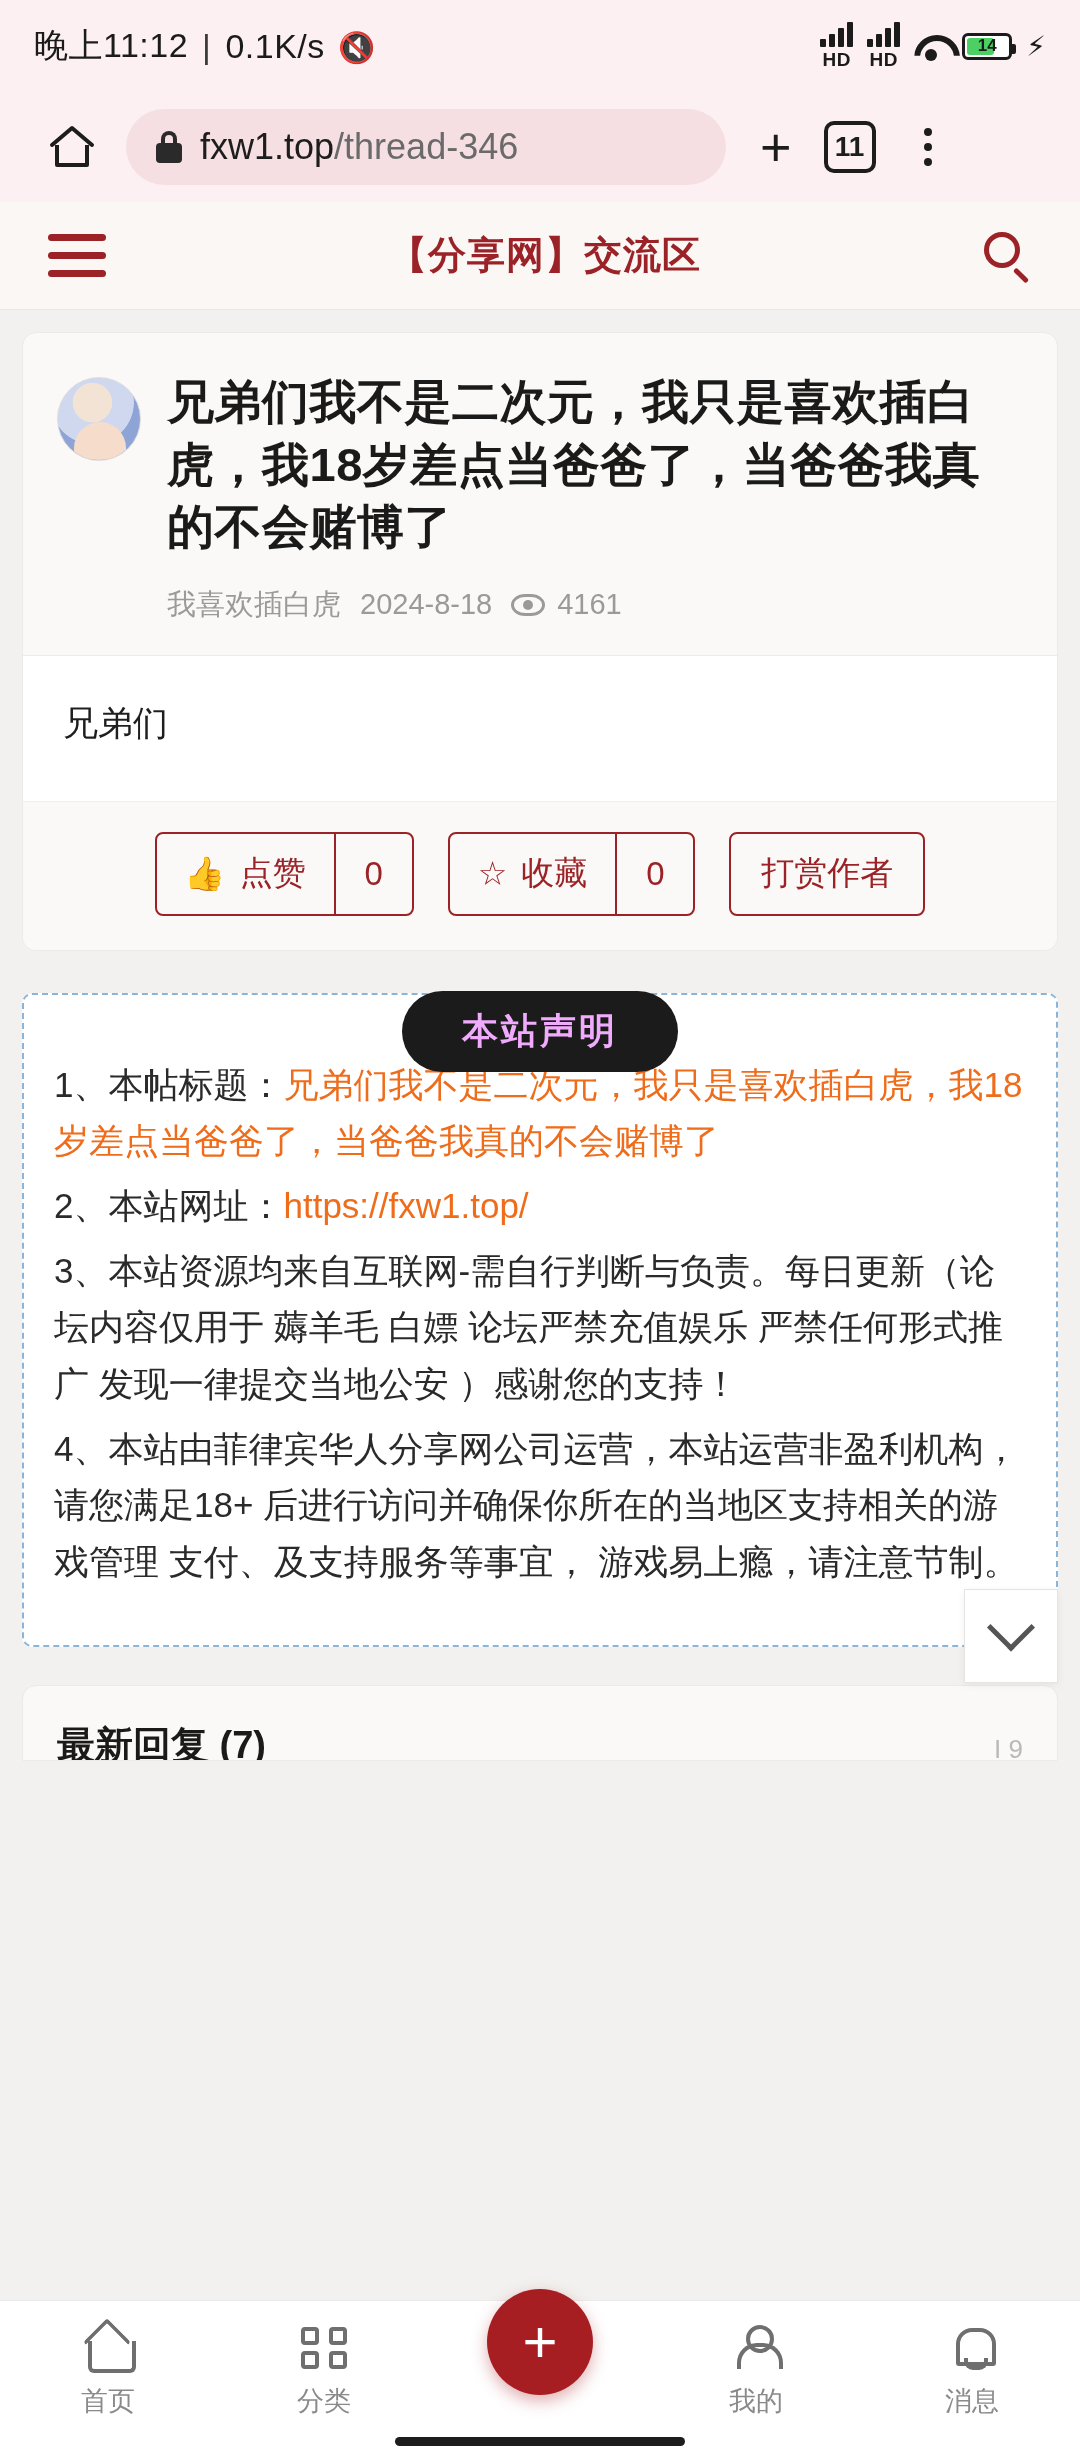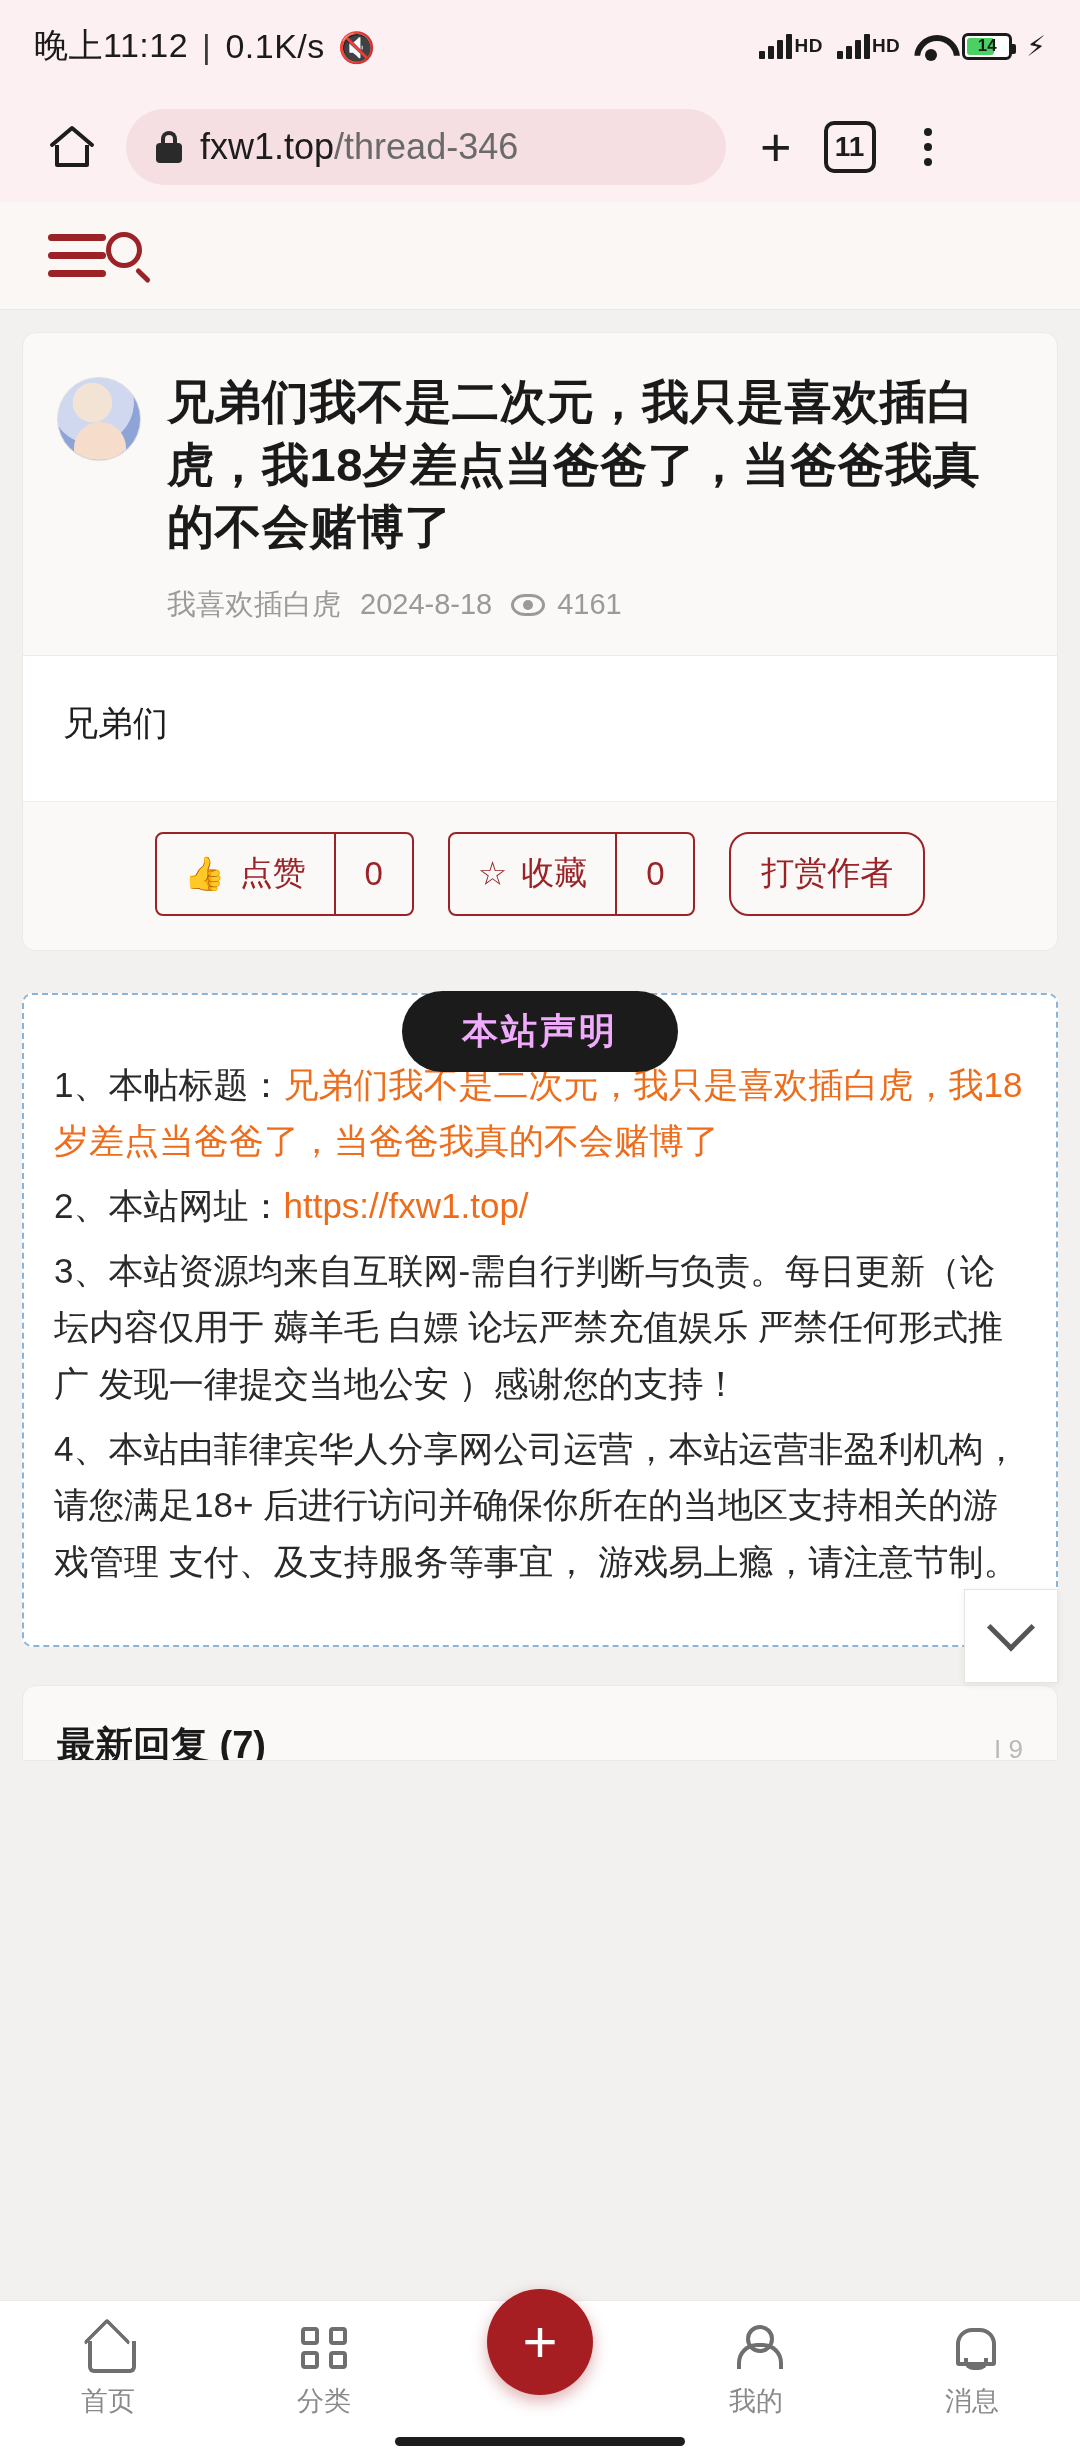--- a/index.html
+++ b/index.html
@@ -22,21 +22,21 @@
   }
   .sb-left { display:flex; align-items:center; gap:14px; font-size:34px; letter-spacing:0.5px; }
   .sb-left .divider { color:#3a3a3a; }
   .sb-mute { font-size:30px; display:inline-block; transform: translateY(1px); }
   .sb-right { margin-left:auto; display:flex; align-items:center; gap:14px; }
   .hd-badge { font-size:19px; font-weight:700; letter-spacing:0.5px; }
   .sig { display:flex; align-items:flex-end; gap:3px; height:26px; }
   .sig i { display:block; width:6px; background:#1b1b1b; border-radius:1px; }
   .sig i:nth-child(1){height:8px}.sig i:nth-child(2){height:13px}
   .sig i:nth-child(3){height:19px}.sig i:nth-child(4){height:25px}
-  .sigwrap { display:flex; flex-direction:row; align-items:center; gap:2px;}
+  .sigwrap { display:flex; flex-direction:column; align-items:center; gap:2px;}
   .wifi { width:34px; height:26px; position:relative; }
   .wifi:before{
     content:""; position:absolute; left:0; top:2px; width:34px; height:34px;
     border:6px solid #1b1b1b; border-radius:50%;
     clip-path: polygon(0 0,100% 0,100% 45%,0 45%);
   }
   .wifi:after{
     content:""; position:absolute; left:11px; top:16px; width:12px;height:12px;
     background:#1b1b1b; border-radius:50%;
   }
@@ -154,21 +154,21 @@
     display:flex;align-items:center;gap:14px;
     padding: 0 28px; font-size:33px; color:#9b2226;
     height:100%;
   }
   .btn-count {
     border-left:2px solid #9b2226;
     min-width:78px; display:flex;align-items:center;justify-content:center;
     font-size:33px; color:#9b2226;
   }
   .btn-single {
-    border:2px solid #9b2226;border-radius:20px; height:84px;
+    border:2px solid #9b2226;border-radius:8px; height:84px;
     display:flex;align-items:center;justify-content:center;
     padding: 0 30px; font-size:33px; color:#9b2226;
   }
 
   
   .statement-wrap { position:relative; margin-top:34px; }
   .statement-badge {
     position:absolute; top:-2px; left:50%; transform:translateX(-50%);
     background:#1b1b1b; color:#f0abfc;
     font-size:36px; font-weight:700; letter-spacing:3px;
@@ -324,20 +324,21 @@
       <i></i>
     </span>
 </div>
 
 <div class="siteheader">
   <span class="hamburger">
       <i></i>
       <i></i>
       <i></i>
     </span>
+  <span class="site-title">【分享网】交流区</span>
   <span class="search-icon">
     <span class="ring"></span>
       <span class="handle"></span>
   </span>
 </div>
 
 <div class="content">
 
   <div class="card">
     <div class="post-head">

